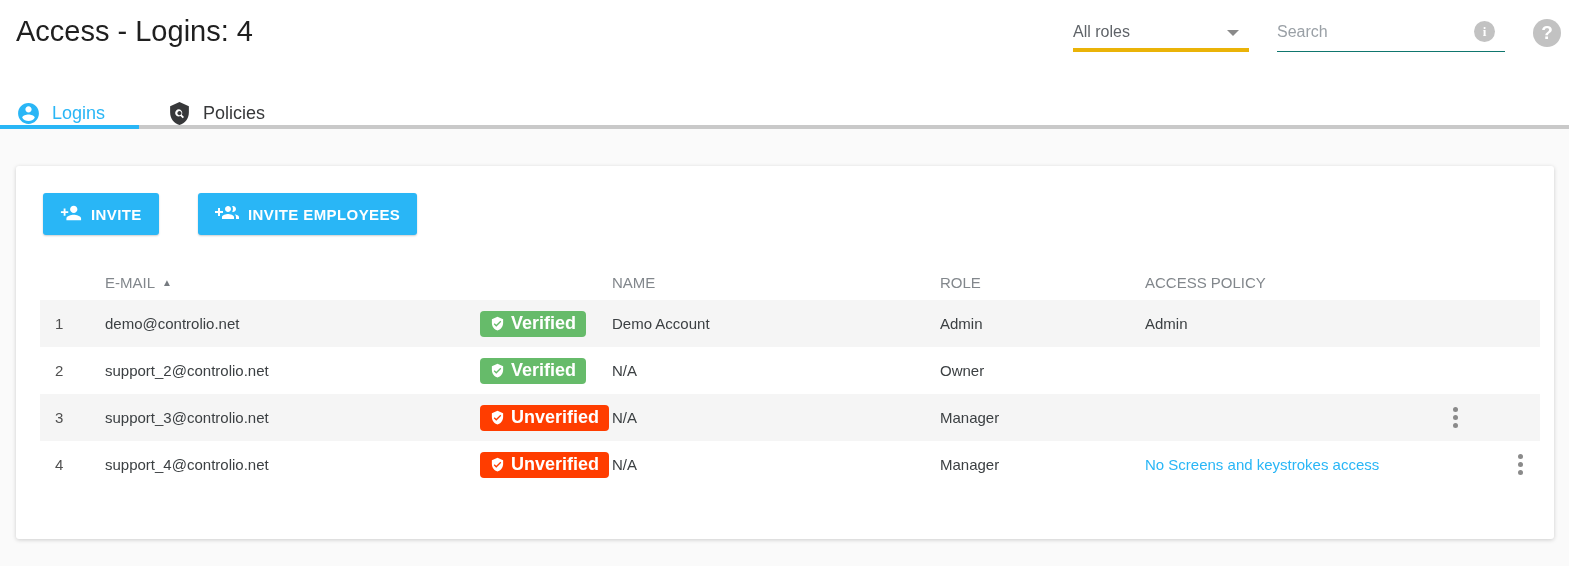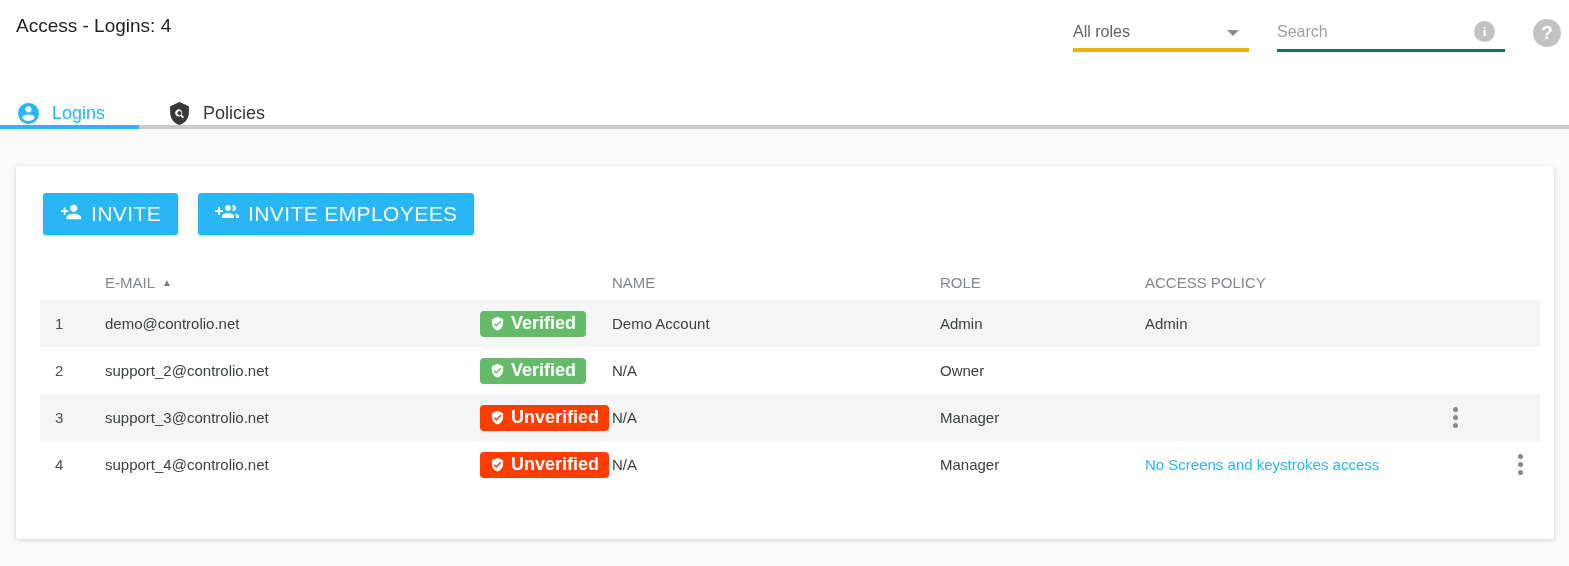--- a/index.html
+++ b/index.html
@@ -1,29 +1,29 @@
 <!DOCTYPE html>
 <html><head>
 <meta charset="utf-8">
 <style>
   * { margin:0; padding:0; box-sizing:border-box; }
   html,body { width:1569px; height:566px; overflow:hidden; }
   body { font-family:"Liberation Sans", sans-serif; background:#fafafa; position:relative; }
 
   
   .topbar { position:absolute; top:0; left:0; width:1569px; height:129px; background:#fff; }
-  .page-title { position:absolute; left:16px; top:15px; font-size:19px; color:#1f1f1f; font-weight:400; }
+  .page-title { position:absolute; left:16px; top:15px; font-size:29px; color:#1f1f1f; font-weight:400; }
 
   .roles-select { position:absolute; left:1073px; top:18px; width:176px; height:34px;
                   border-bottom:4px solid #eab308; cursor:pointer; }
   .roles-select .value { font-size:16px; color:#5f6368; line-height:28px; }
   .caret { position:absolute; right:10px; top:12px; width:0; height:0;
            border-left:6px solid transparent; border-right:6px solid transparent; border-top:6px solid #8a8a8a; }
 
-  .search-box { position:absolute; left:1277px; top:18px; width:228px; height:34px; border-bottom:3px solid #0f766e; }
+  .search-box { position:absolute; left:1277px; top:18px; width:228px; height:34px; border-bottom:1px solid #0f766e; }
   .search-box input { border:none; outline:none; width:195px; height:28px; font-size:16px;
                       font-family:"Liberation Sans", sans-serif; color:#3c4043; background:transparent; }
   .search-box input::placeholder { color:#9aa0a6; opacity:1; }
   .info-icon { position:absolute; right:10px; top:3px; width:21px; height:21px; border-radius:50%;
                background:#c2c2c2; color:#fff; font-size:13px; font-weight:bold; font-style:normal;
                display:flex; align-items:center; justify-content:center; font-family:"Liberation Serif", serif; }
   .help-icon { position:absolute; left:1533px; top:19px; width:28px; height:28px; border-radius:50%;
                background:#c2c2c2; color:#fff; font-size:19px; font-weight:bold;
                display:flex; align-items:center; justify-content:center; cursor:pointer; }
 
@@ -37,22 +37,22 @@
   .tab svg { display:block; }
   .tab-track { position:absolute; top:125px; left:0; width:1569px; height:4px; background:#c9c9c9; }
   .tab-active-bar { position:absolute; top:125px; left:0; width:139px; height:4px; background:#29B6F6; }
 
   
   .card { position:absolute; left:16px; top:166px; width:1538px; height:373px; background:#fff;
           border-radius:3px; box-shadow:0 1px 4px rgba(0,0,0,0.18); }
 
   .btn { position:absolute; top:27px; height:42px; display:inline-flex; align-items:center; gap:9px;
          background:#29B6F6; color:#fff; border:none; border-radius:3px; padding:0 17px;
-         font-size:21px; letter-spacing:.4px; font-family:"Liberation Sans", sans-serif; cursor:pointer;
-         box-shadow:0 1px 2px rgba(0,0,0,0.2); }
+         font-size:15px; letter-spacing:.4px; font-family:"Liberation Sans", sans-serif; cursor:pointer;
+         box-shadow:0 1px 2px rgba(0,0,0,0.2);font-weight:bold; }
   .btn-invite { left:27px; }
   .btn-invite-emp { left:182px; }
 
   
   .tbl { position:absolute; left:24px; top:99px; width:1500px; }
   .thead, .trow { display:grid; grid-template-columns:65px 375px 132px 328px 205px 330px 65px; align-items:center; }
   .thead { height:35px; }
   .thead .th { font-size:15px; color:#82878c; display:flex; align-items:center; gap:7px; cursor:pointer; }
   .sort-arrow { font-size:10px; color:#767b80; }
   .trow { height:47px; font-size:15px; color:#3c4043; }

